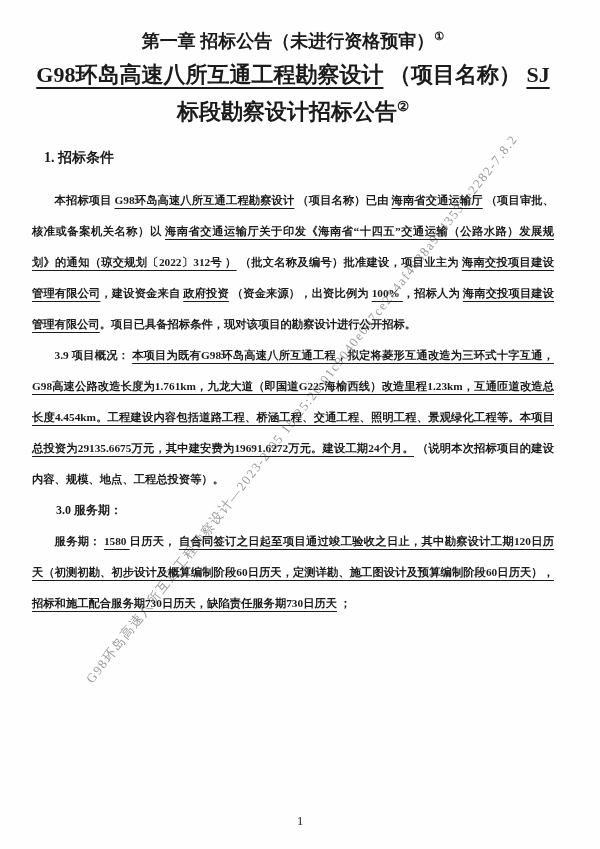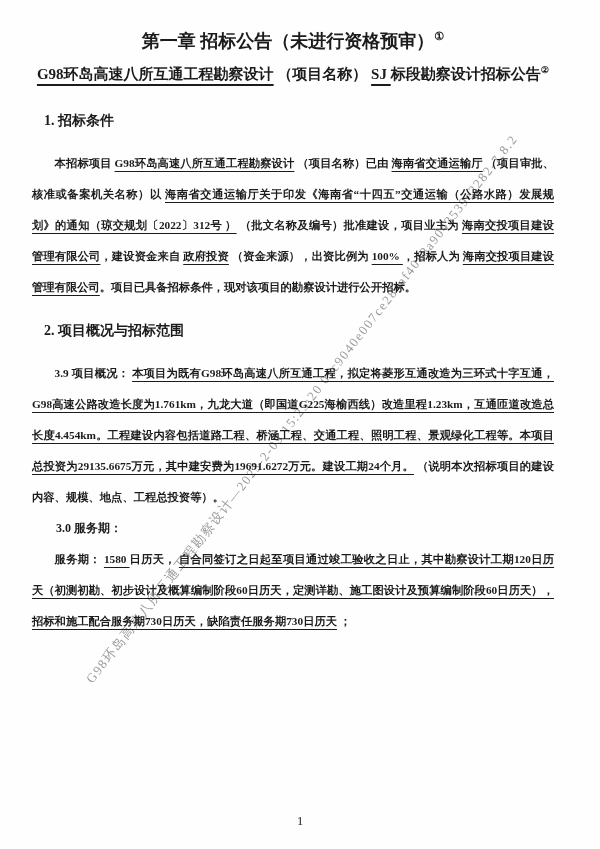--- a/index.html
+++ b/index.html
@@ -34,21 +34,21 @@
   }
   .t1 {
     margin:0;
     font-size:18px;
     line-height:30px;
     text-align:center;
     font-weight:700;
   }
   .t2 {
     margin:0;
-    font-size:15px;
+    font-size:22px;
     line-height:37px;
     text-align:center;
     font-weight:700;
   }
   .t2 .u { text-decoration-thickness:2px; text-underline-offset:5px; }
   .sh {
     margin:12px;
     font-size:14px;
     line-height:31px;
     font-weight:700;
@@ -92,21 +92,20 @@
   <div class="doc">
 
     <h1 class="t1"><span>第一章 招标公告（未进行资格预审）</span><span class="sup">①</span></h1>
 
     <h2 class="t2"><span class="u">G98环岛高速八所互通工程勘察设计</span><span> （项目名称） </span><span class="u"> SJ </span><span> 标段勘察设计招标公告</span><span class="sup">②</span></h2>
 
     <h3 class="sh">1. 招标条件</h3>
 
     <p class="para"><span>本招标项目 </span><span class="u">G98环岛高速八所互通工程勘察设计</span><span> （项目名称）已由 </span><span class="u">海南省交通运输厅</span><span> （项目审批、核准或备案机关名称）以 </span><span class="u">海南省交通运输厅关于印发《海南省“十四五”交通运输（公路水路）发展规划》的通知（琼交规划〔2022〕312号 ）</span><span> （批文名称及编号）批准建设，项目业主为 </span><span class="u">海南交投项目建设管理有限公司</span><span>，建设资金来自 </span><span class="u">政府投资</span><span> （资金来源），出资比例为 </span><span class="u"> 100% </span><span>，招标人为 </span><span class="u">海南交投项目建设管理有限公司</span><span>。项目已具备招标条件，现对该项目的勘察设计进行公开招标。</span></p>
 
-    <h3 class="sh">2. 项目概况与招标范围</h3>
 
     <p class="para"><span>3.9 项目概况： </span><span class="u">本项目为既有G98环岛高速八所互通工程，拟定将菱形互通改造为三环式十字互通，G98高速公路改造长度为1.761km，九龙大道（即国道G225海榆西线）改造里程1.23km，互通匝道改造总长度4.454km。工程建设内容包括道路工程、桥涵工程、交通工程、照明工程、景观绿化工程等。本项目总投资为29135.6675万元，其中建安费为19691.6272万元。建设工期24个月。</span><span> （说明本次招标项目的建设内容、规模、地点、工程总投资等）。</span></p>
 
     <p class="para subh">3.0 服务期：</p>
 
     <p class="para"><span>服务期： </span><span class="u"> 1580 </span><span> 日历天， </span><span class="u">自合同签订之日起至项目通过竣工验收之日止，其中勘察设计工期120日历天（初测初勘、初步设计及概算编制阶段60日历天，定测详勘、施工图设计及预算编制阶段60日历天），招标和施工配合服务期730日历天，缺陷责任服务期730日历天</span><span> ；</span></p>
 
 
 
   </div>

